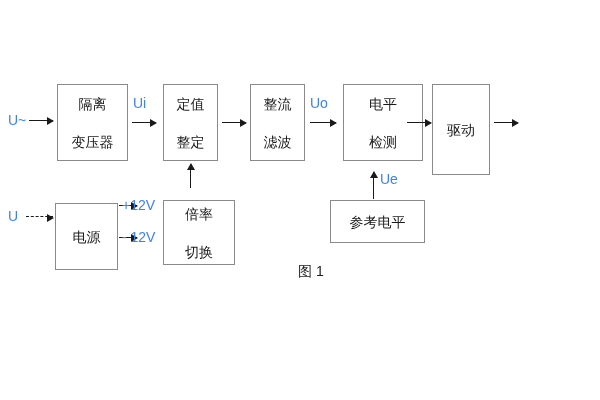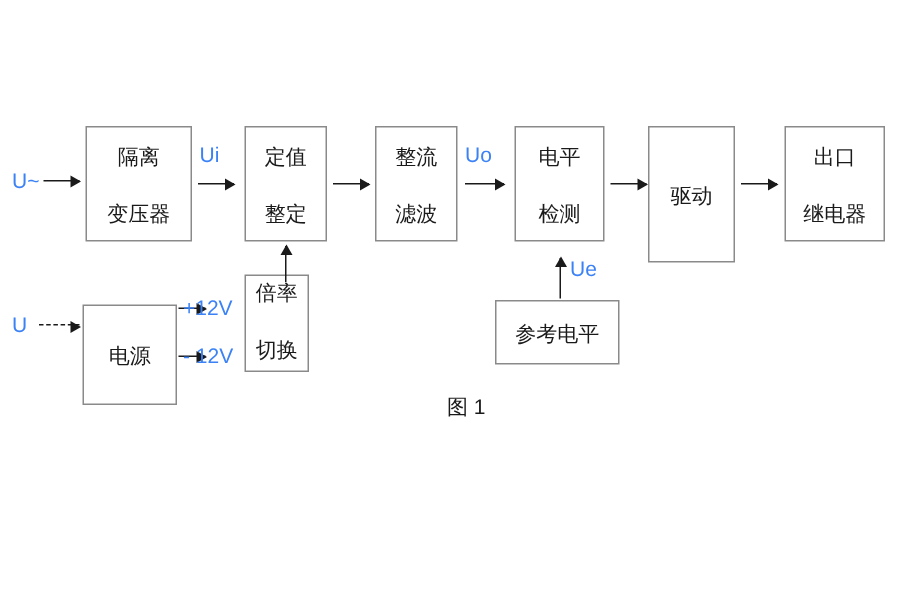--- a/index.html
+++ b/index.html
@@ -113,60 +113,56 @@
 
   <div class="box two" style="left:250px; top:84px; width:55px; height:77px;">
     <span class="ln">整流</span>
     <span class="ln">滤波</span>
   </div>
 
   <span class="lbl" style="left:310px; top:96px;">Uo</span>
 
   <div class="arrow-h" style="left:310px; top:122px; width:26px;"></div>
 
-  <div class="box two" style="left:343px; top:84px; width:60px; height:77px;">
+  <div class="box two" style="left:343px; top:84px; width:80px; height:77px;">
     <span class="ln">电平</span>
     <span class="ln">检测</span>
   </div>
 
   <div class="arrow-h" style="left:407px; top:122px; width:24px;"></div>
 
   <div class="box" style="left:432px; top:84px; width:58px; height:91px;">
     <span class="ln">驱动</span>
   </div>
 
   <div class="arrow-h" style="left:494px; top:122px; width:24px;"></div>
 
-  <div class="box two" style="left:523px; top:84px; width:67px; height:77px;">
-    <span class="ln">出口</span>
-    <span class="ln">继电器</span>
-  </div>
 
   <span class="lbl" style="left:8px; top:209px;">U</span>
 
   <div class="arrow-h dashed" style="left:26px; top:216px; width:27px;"></div>
 
   <div class="box" style="left:55px; top:188px; width:63px; height:67px;margin-top:15px;">
     <span class="ln">电源</span>
   </div>
 
   <div class="arrow-h" style="left:119px; top:205px; width:18px;"></div>
   <span class="lbl" style="left:122px; top:198px;">+12V</span>
 
   <div class="arrow-h" style="left:119px; top:237px; width:18px;"></div>
   <span class="lbl" style="left:122px; top:230px;">- 12V</span>
 
-  <div class="box two" style="left:163px; top:183px; width:43px; height:65px;font-family:Liberation Mono, monospace;">
+  <div class="box two" style="left:163px; top:200px; width:72px; height:65px;">
     <span class="ln">倍率</span>
     <span class="ln">切换</span>
   </div>
 
   <div class="arrow-v" style="left:190px; top:164px; height:24px;"></div>
 
-  <div class="box" style="left:330px; top:200px; width:83px; height:43px;">
+  <div class="box" style="left:330px; top:200px; width:95px; height:43px;">
     <span class="ln">参考电平</span>
   </div>
 
   <div class="arrow-v" style="left:373px; top:172px; height:27px;"></div>
 
   <span class="lbl" style="left:380px; top:172px;">Ue</span>
 
   <div class="caption" style="left:298px; top:263px;text-align:right;">图 1</div>
 
 </div>

